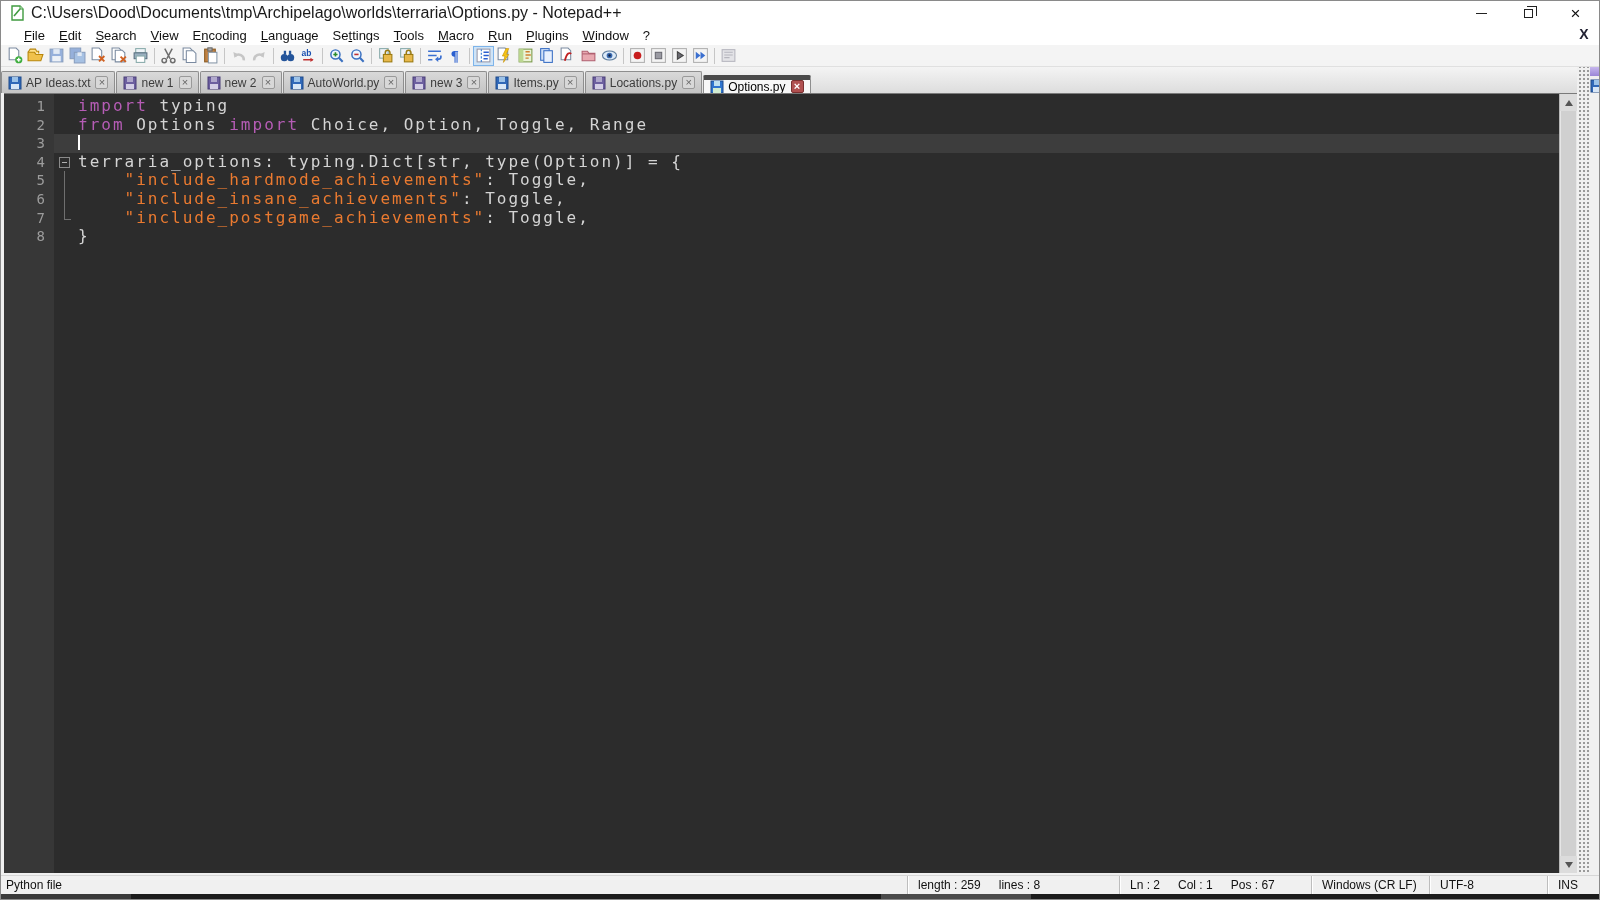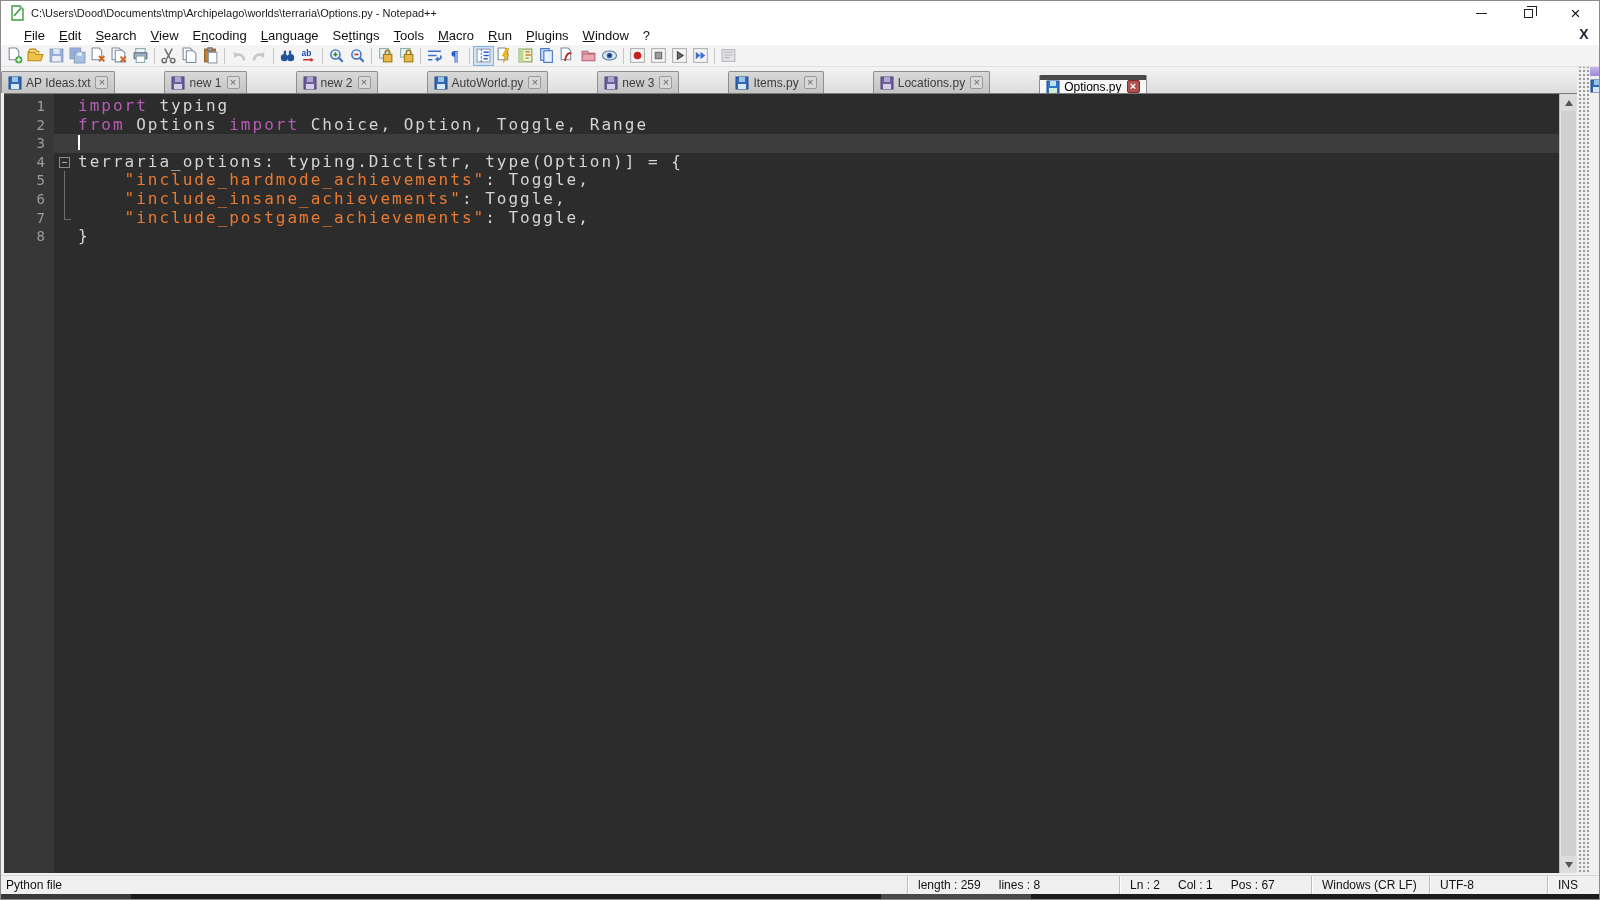--- a/index.html
+++ b/index.html
@@ -6,21 +6,21 @@
   html,body { width:1600px; height:900px; background:#444; }
   body { font-family: "Liberation Sans", sans-serif; }
 
   .window { position:relative; width:1600px; height:900px; background:#f0f0f0;
             border:1px solid #8a8a8a; overflow:hidden; }
 
   
   .titlebar { position:absolute; left:0; top:0; right:0; height:24px; background:#ffffff;
               display:flex; align-items:center; }
   .app-icon { width:16px; height:16px; margin:0 6px 0 8px; flex:0 0 auto; }
-  .title-text { font-size:11px; color:#1a1a1a; white-space:nowrap; }
+  .title-text { font-size:16px; color:#1a1a1a; white-space:nowrap; }
   .win-controls { position:absolute; right:0; top:0; height:24px; display:flex; }
   .wc { width:47px; height:24px; display:flex; align-items:center; justify-content:center; cursor:default; }
   .wc-min-glyph { width:11px; height:0; border-top:1.5px solid #222; }
   .wc-restore-glyph { position:relative; width:9px; height:9px; border:1.2px solid #222; background:#fff; }
   .wc-restore-glyph::before { content:""; position:absolute; left:2px; top:-4px; width:9px; height:9px;
      border:1.2px solid #222; border-left:none; border-bottom:none; }
   .wc-close-glyph { font-size:17px; line-height:17px; color:#111; font-weight:400; }
 
   
   .menubar { position:absolute; left:0; top:24px; right:0; height:20px; background:#ffffff;
@@ -32,21 +32,21 @@
   
   .toolbar { position:absolute; left:0; top:44px; right:0; height:22px; background:#f4f4f4;
              display:flex; align-items:center; padding-left:3px; border-bottom:1px solid #e0e0e0;}
   .tb-btn { width:21px; height:20px; display:flex; align-items:center; justify-content:center; border:1px solid transparent; }
   .tb-btn.dis { opacity:.5; }
   .tb-btn.checked { background:#cfe4f7; border:1px solid #7eb4ea; }
   .tb-sep { width:1px; height:16px; background:#c6c6c6; margin:0 3px; }
 
   
   .tabbar { position:absolute; left:0; top:66px; right:22px; height:26px;
-            background:linear-gradient(#f4f4f4,#dddddd); display:flex; align-items:flex-end; overflow:hidden;gap:48px; }
+            background:linear-gradient(#f4f4f4,#dddddd); display:flex; align-items:flex-end; overflow:hidden; }
   .tab { height:22px; display:flex; align-items:center; padding:0 6px; margin-right:1px;
          background:linear-gradient(#d9d9d9,#c4c4c4); border:1px solid #8e8e8e; border-bottom:none;
          border-radius:2px 2px 0 0; font-size:12px; color:#3c3c3c; white-space:nowrap; }
   .tab.active { height:18px; background:#f7f7f7; color:#000;
                 border-top:5px solid #4a4a4a; font-size:12px; }
   .tab .floppy { width:14px; height:14px; margin-right:4px; flex:0 0 auto; }
   .tab-close { margin-left:5px; width:13px; height:13px; font-size:11px; line-height:11px; text-align:center;
                color:#666; background:#d8d8d8; border:1px solid #9a9a9a; border-radius:2px; }
   .tab.active .tab-close { background:#b05050; border-color:#7a3030; color:#fff; font-weight:bold; }
   .tab-scroll-left { position:absolute; right:2px; top:72px; width:0; height:0;

